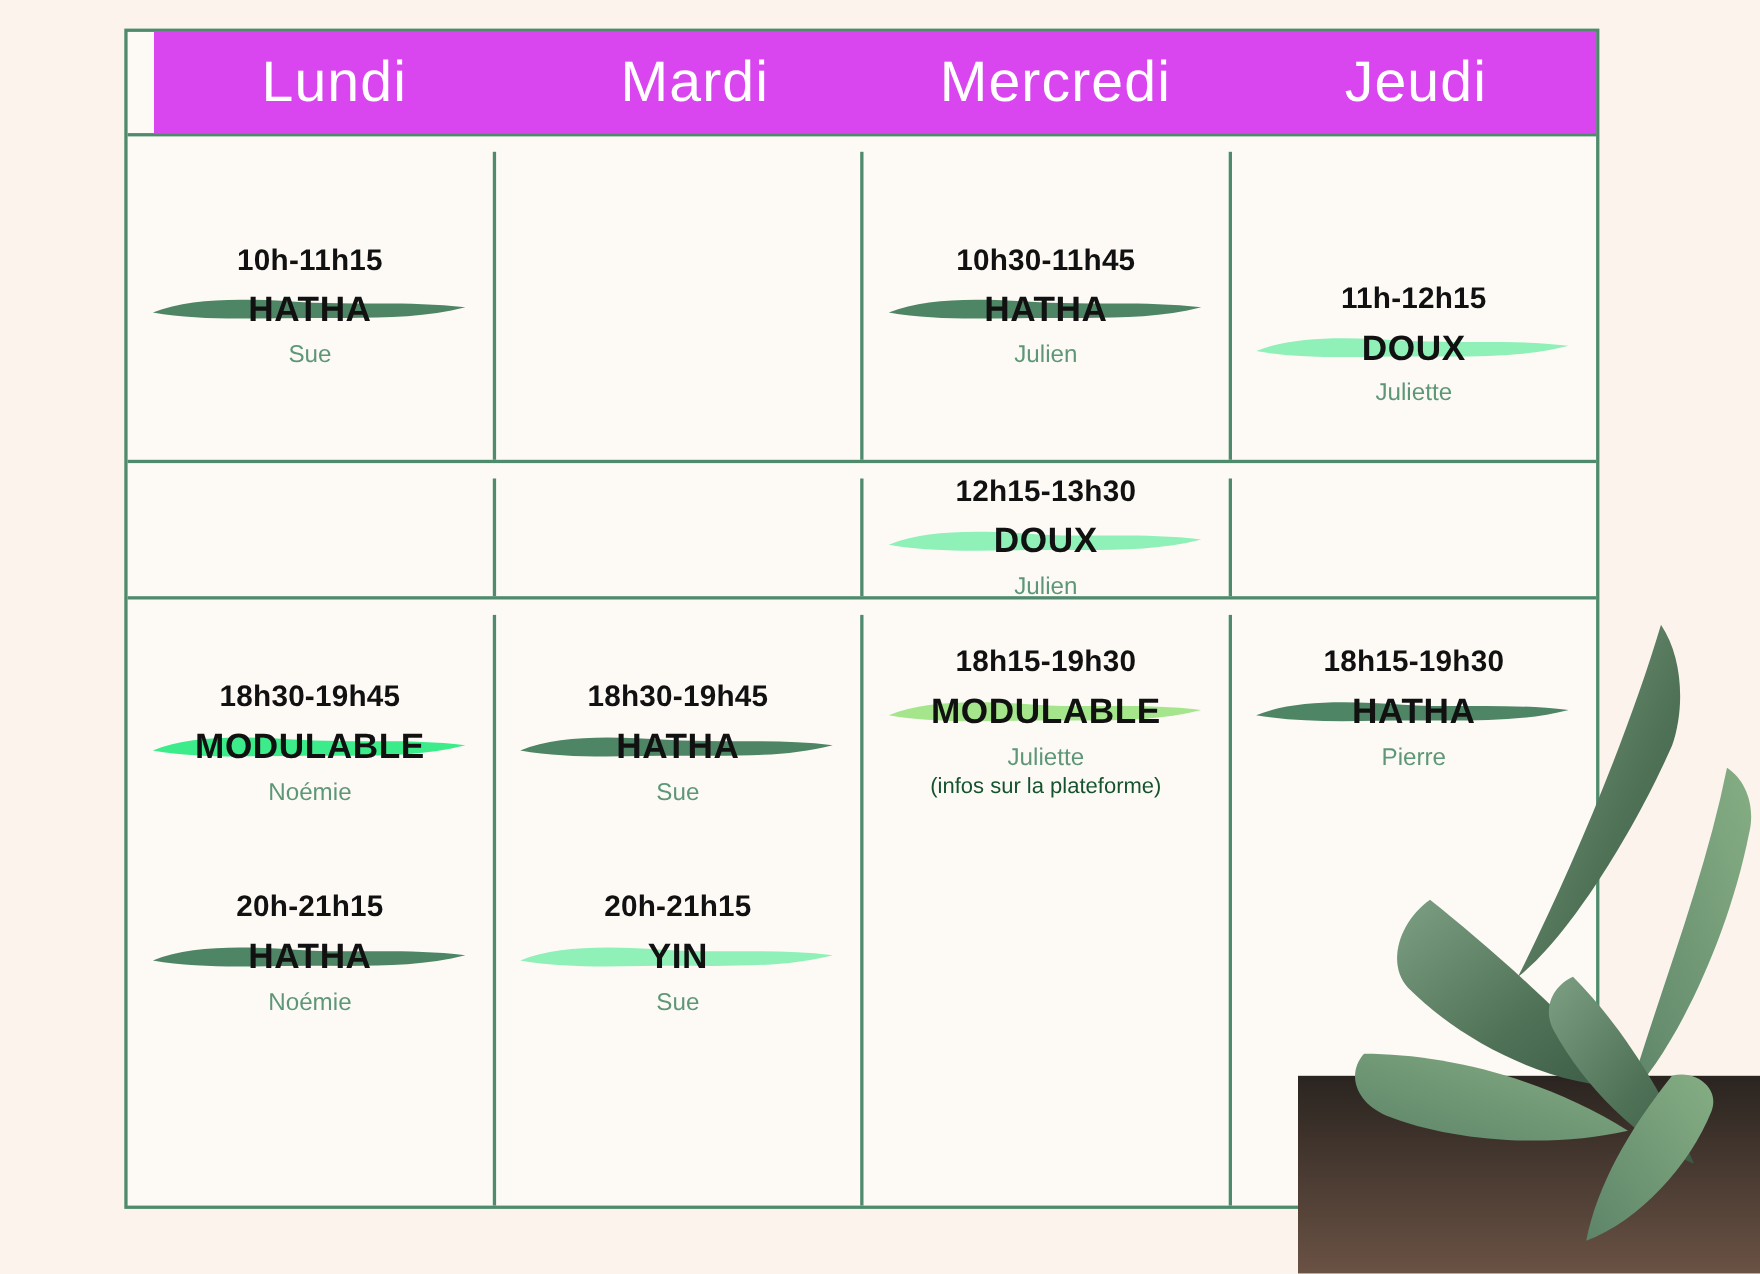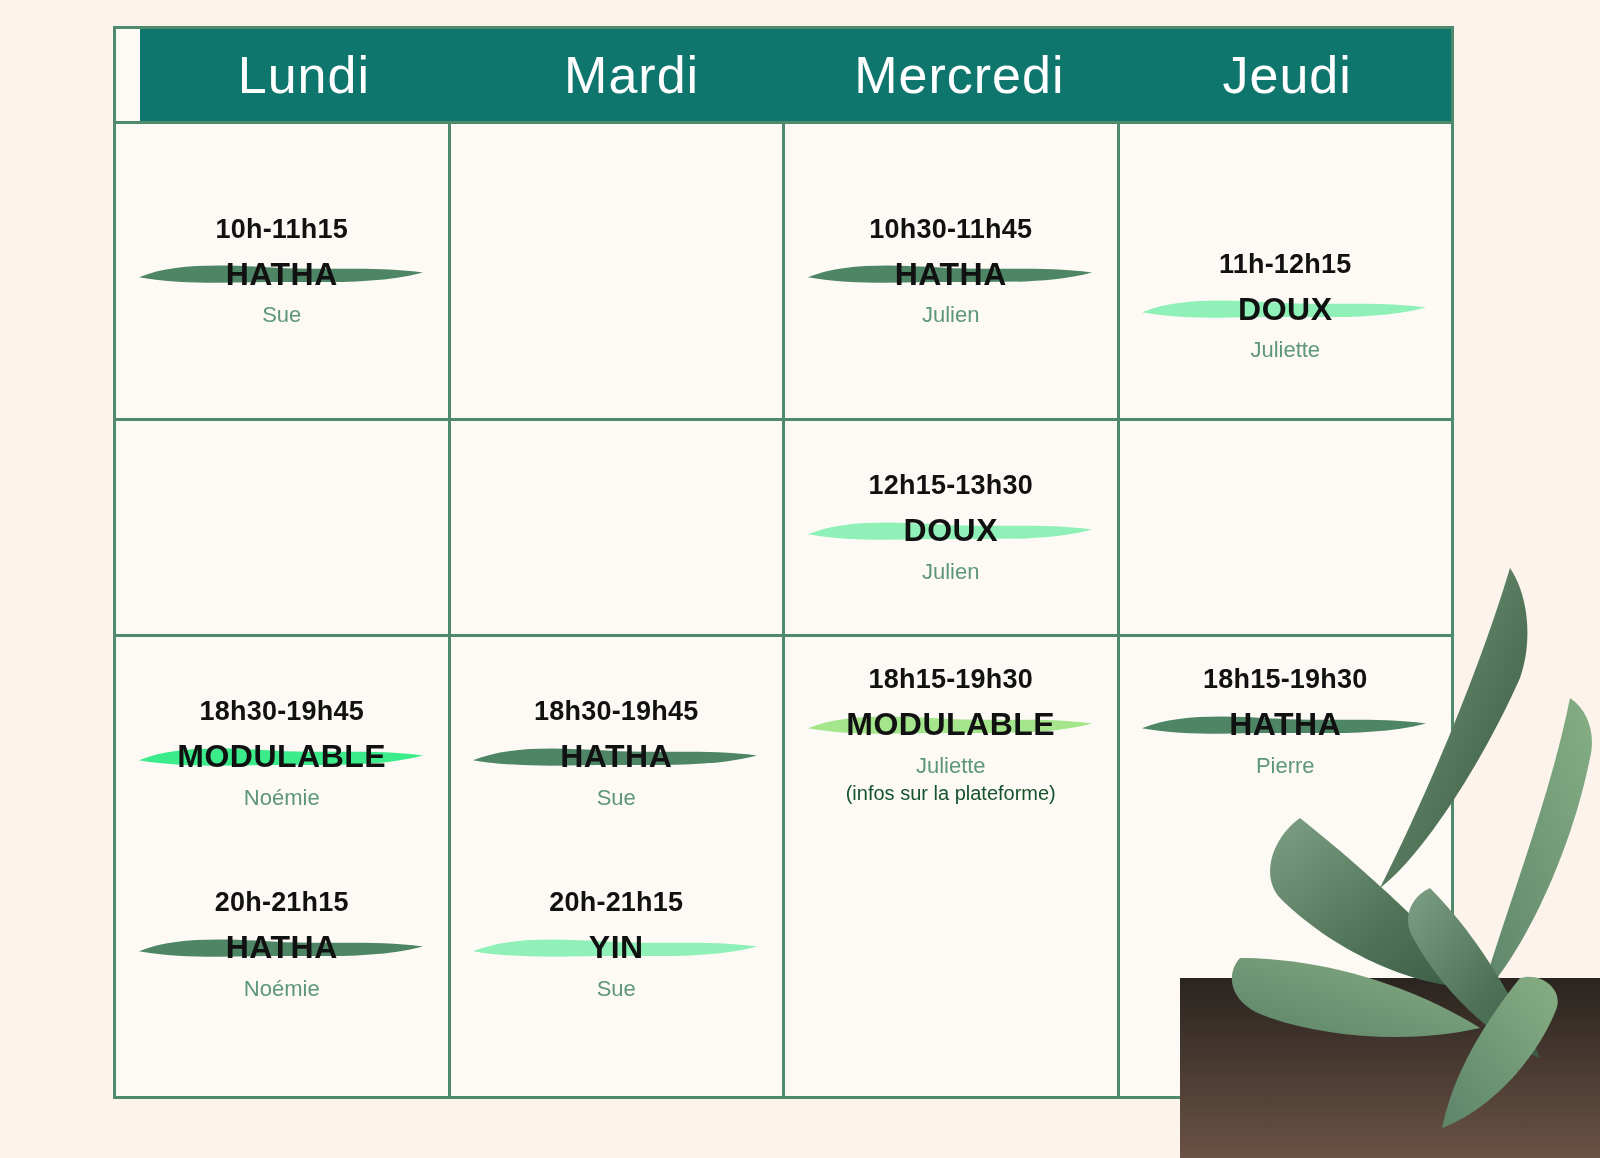--- a/index.html
+++ b/index.html
@@ -25,21 +25,21 @@
     border: 3px solid #4e8a6b;
     box-sizing: border-box;
     background: #fdfaf6;
     display: flex;
     flex-direction: column;
   }
 
   .header-row {
     display: flex;
     height: 92px;
-    background: #0f766e;
+    background: #d946ef;
     flex: 0 0 92px;
     margin-left: 24px;
   }
   .header-cell {
     flex: 1 1 0;
     display: flex;
     align-items: center;
     justify-content: center;
     color: #ffffff;
     font-size: 52px;
@@ -51,33 +51,34 @@
     display: flex;
     flex-direction: column;
     flex: 1 1 auto;
   }
   .row {
     display: flex;
     border-top: 3px solid #4e8a6b;
     box-sizing: border-box;
   }
   .row-1 { height: 297px; }
-  .row-2 { height: 216px; }
+  .row-2 { height: 124px; }
   .row-3 { flex: 1 1 auto; }
 
   .cell {
     flex: 1 1 0;
     border-right: 3px solid #4e8a6b;
     box-sizing: border-box;
     position: relative;
     display: flex;
     flex-direction: column;
     justify-content: center;
     align-items: center;
     padding: 4px 6px;
+    margin-top: 14px;
   }
   .cell:last-child { border-right: none; }
 
   .cell.two-blocks {
     justify-content: flex-start;
   }
 
   .block {
     width: 100%;
     display: flex;

